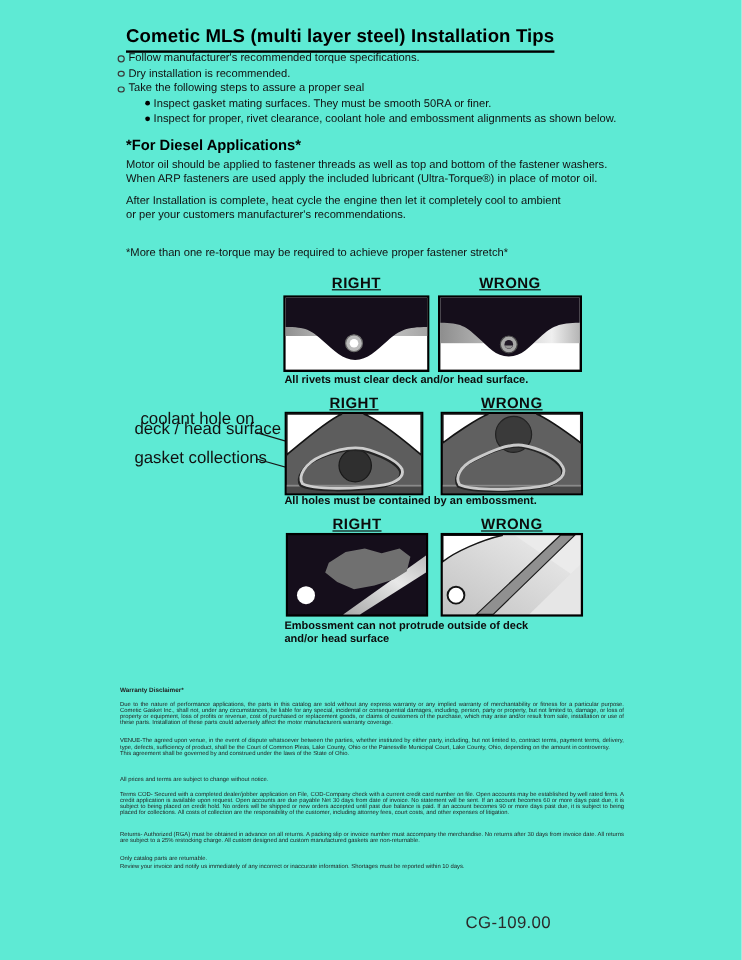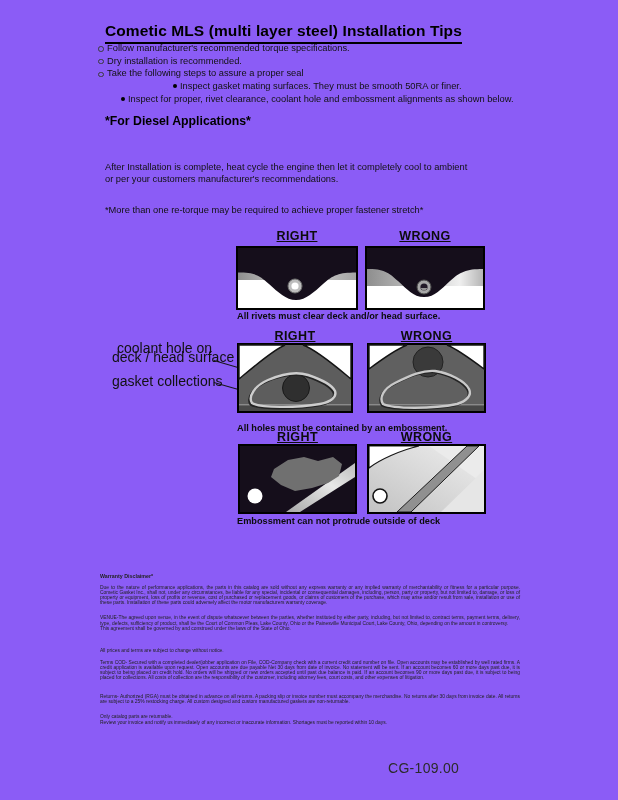--- a/index.html
+++ b/index.html
@@ -1,38 +1,38 @@
 <!DOCTYPE html>
 <html><head>
 <meta charset="utf-8">
 <style>
   html,body{margin:0;padding:0;background:#e8e8e8;}
   .page{
-    position:relative;width:618px;height:800px;background:#8b5cf6;
+    position:relative;width:618px;height:800px;background:#5eead4;
     font-family:"Liberation Sans","DejaVu Sans",sans-serif;color:#111;
     overflow:hidden;margin:0 auto;
   }
   .abs{position:absolute;}
   .title{
     font-size:15.5px;font-weight:bold;color:#000;
     border-bottom:2px solid #000;padding-bottom:2px;display:inline-block;
     letter-spacing:0.1px;white-space:nowrap;
   }
   .tips{font-size:9.3px;line-height:12.7px;white-space:nowrap;}
   .tip{display:flex;align-items:flex-start;}
   .tip .txt{display:inline-block;}
   .obullet{
     width:3.6px;height:3.6px;border:0.9px solid #3a3a3a;border-radius:50%;
     display:inline-block;margin:4.2px 3.5px 0 0;flex:none;
   }
   .sbullet{
     width:4px;height:4px;background:#000;border-radius:50%;
     display:inline-block;margin:4.2px 3px 0 0;flex:none;
   }
-  .tip.sub{padding-left:23px;justify-content:center;}
+  .tip.sub{padding-left:23px;}
   .sec-heading{font-size:12.3px;font-weight:bold;color:#000;white-space:nowrap;}
   .body-line{font-size:9.3px;line-height:12.2px;white-space:nowrap;}
   .panel-label{
     font-size:12.5px;font-weight:bold;letter-spacing:0.4px;text-align:center;
     color:#0c0c0c;white-space:nowrap;text-decoration:underline;
   }
   .caption{font-size:9.2px;font-weight:bold;color:#0c0c0c;white-space:nowrap;line-height:11px;}
   .side-label{font-size:14px;line-height:9.2px;text-align:right;color:#111;white-space:nowrap;}
   .pointer{height:0;border-top:1px solid #161616;transform-origin:left top;}
   .disclaimer{width:420px;font-size:4.9px;line-height:5.1px;color:#222;text-align:justify;}
@@ -67,20 +67,24 @@
       <span class="sbullet"></span>
       <span class="txt">Inspect gasket mating surfaces.  They must be smooth 50RA or finer.</span>
     </div>
     <div class="tip sub">
       <span class="sbullet"></span>
       <span class="txt">Inspect for proper, rivet clearance, coolant hole and embossment alignments as shown below.</span>
     </div>
   </div>
 
   <div class="abs sec-heading" style="left:105px;top:114px;">*For Diesel Applications*</div>
+  <div class="abs" style="left:105px;top:131px;">
+    <div class="body-line">Motor oil should be applied to fastener threads as well as top and bottom of the fastener washers.</div>
+    <div class="body-line">When ARP fasteners are used apply the included lubricant (Ultra-Torque®) in place of motor oil.</div>
+  </div>
   <div class="abs" style="left:105px;top:161px;">
     <div class="body-line">After Installation is complete, heat cycle the engine then let it completely cool to ambient</div>
     <div class="body-line">or per your customers manufacturer's recommendations.</div>
   </div>
   <div class="abs body-line" style="left:105px;top:204px;">*More than one re-torque may be required to achieve proper fastener stretch*</div>
 
   <div class="abs panel-label" style="left:236px;top:229px;width:122px;">RIGHT</div>
   <div class="abs panel-label" style="left:365px;top:229px;width:120px;">WRONG</div>
 
   <svg class="abs" style="left:236px;top:246px;" width="122" height="64" viewBox="0 0 122 64">
@@ -144,21 +148,21 @@
     <rect x="1" y="1" width="117" height="68" fill="#606060" stroke="#000000" stroke-width="2"></rect>
     <path d="M2,2 H40 C30,6 10,20 2,26 Z" fill="#ffffff" stroke="#141414" stroke-width="1.4"></path>
     <path d="M117,2 H80 C90,6 109,20 117,26 Z" fill="#ffffff" stroke="#141414" stroke-width="1.4"></path>
     <rect x="2" y="61" width="115" height="1.6" fill="#8a8a8a"></rect>
     <rect x="2" y="62.6" width="115" height="5.4" fill="#484848"></rect>
     <circle cx="61" cy="19" r="15" fill="#3a3a3a" stroke="#222222" stroke-width="1"></circle>
     <path d="M16,61 C12,55 16,46 28,40 C44,32 56,27 68,28 C82,30 98,38 102,46 C105,52 100,58 90,61 C66,66 26,66 16,61 Z" fill="none" stroke="#242424" stroke-width="2.2" transform="translate(-1.2,1.2)"></path>
     <path d="M16,61 C12,55 16,46 28,40 C44,32 56,27 68,28 C82,30 98,38 102,46 C105,52 100,58 90,61 C66,66 26,66 16,61 Z" fill="none" stroke="#c9c9c9" stroke-width="2.4"></path>
   </svg>
 
-  <div class="abs caption" style="left:237px;top:423px;text-align:center;">All holes must be contained by an embossment.</div>
+  <div class="abs caption" style="left:237px;top:412px;text-align:center;">All holes must be contained by an embossment.</div>
 
   <div class="abs panel-label" style="left:238px;top:430px;width:119px;">RIGHT</div>
   <div class="abs panel-label" style="left:367px;top:430px;width:119px;">WRONG</div>
 
   <svg class="abs" style="left:238px;top:444px;" width="119" height="70" viewBox="0 0 119 70">
     <defs>
       <linearGradient id="g3" x1="0" y1="1" x2="1" y2="0">
         <stop offset="0" stop-color="#a8a8a8"></stop>
           <stop offset="0.6" stop-color="#e8e8e8"></stop>
           <stop offset="1" stop-color="#bdbdbd"></stop>
@@ -181,20 +185,21 @@
     <path d="M2,2 H52 C34,6 12,16 2,24 Z" fill="#ffffff" stroke="#161616" stroke-width="1.2"></path>
     <polygon points="62,2 117,2 117,40" fill="#ebebeb"></polygon>
     <polygon points="74,68 117,26 117,68" fill="#e6e6e6"></polygon>
     <polygon points="30,68 100,2 112,2 44,68" fill="#909090" stroke="#1c1c1c" stroke-width="1"></polygon>
     <circle cx="13" cy="52" r="7" fill="#ffffff" stroke="#141414" stroke-width="1.6"></circle>
     <rect x="1" y="1" width="117" height="68" fill="none" stroke="#000000" stroke-width="2"></rect>
   </svg>
 
   <div class="abs" style="left:237px;top:516px;">
     <div class="caption">Embossment can not protrude outside of deck</div>
+    <div class="caption">and/or head surface</div>
   </div>
 
   <div class="abs disclaimer" style="left:100px;top:574px;">
     <p class="dc-head">Warranty Disclaimer*</p>
     <p>Due to the nature of performance applications, the parts in this catalog are sold without any express warranty or any implied warranty of merchantability or fitness for a particular purpose.  Cometic Gasket Inc., shall not, under any circumstances, be liable for any special, incidental or consequential damages, including, person, party or property, but not limited to, damage, or loss of property or equipment, loss of profits or revenue, cost of purchased or replacement goods, or claims of customers of the purchase, which may arise and/or result from sale, installation or use of these parts.  Installation of these parts could adversely affect the motor manufacturers warranty coverage.</p>
     <p style="margin-top:10px;">VENUE-The agreed upon venue, in the event of dispute whatsoever between the parties, whether instituted by either party, including, but not limited to, contract terms, payment terms, delivery, type, defects, sufficiency of product, shall be the Court of Common Pleas, Lake County, Ohio or the Painesville Municipal Court, Lake County, Ohio, depending on the amount in controversy.</p>
     <p>This agreement shall be governed by and construed under the laws of the State of Ohio.</p>
     <p style="margin-top:17px;">All prices and terms are subject to change without notice.</p>
     <p style="margin-top:7px;">Terms COD- Secured with a completed dealer/jobber application on File, COD-Company check with a current credit card number on file.  Open accounts may be established by well rated firms.  A credit application is available upon request.  Open accounts are due payable Net 30 days from date of invoice.  No statement will be sent.  If an account becomes 60 or more days past due, it is subject to being placed on credit hold.  No orders will be shipped or new orders accepted until past due balance is paid.  If an account becomes 90 or more days past due, it is subject to being placed for collections.  All costs of collection are the responsibility of the customer, including attorney fees, court costs, and other expenses of litigation.</p>
     <p style="margin-top:14px;">Returns- Authorized (RGA) must be obtained in advance on all returns.  A packing slip or invoice number must accompany the merchandise.  No returns after 30 days from invoice date.  All returns are subject to a 25% restocking charge.  All custom designed and custom manufactured gaskets are non-returnable.</p>

